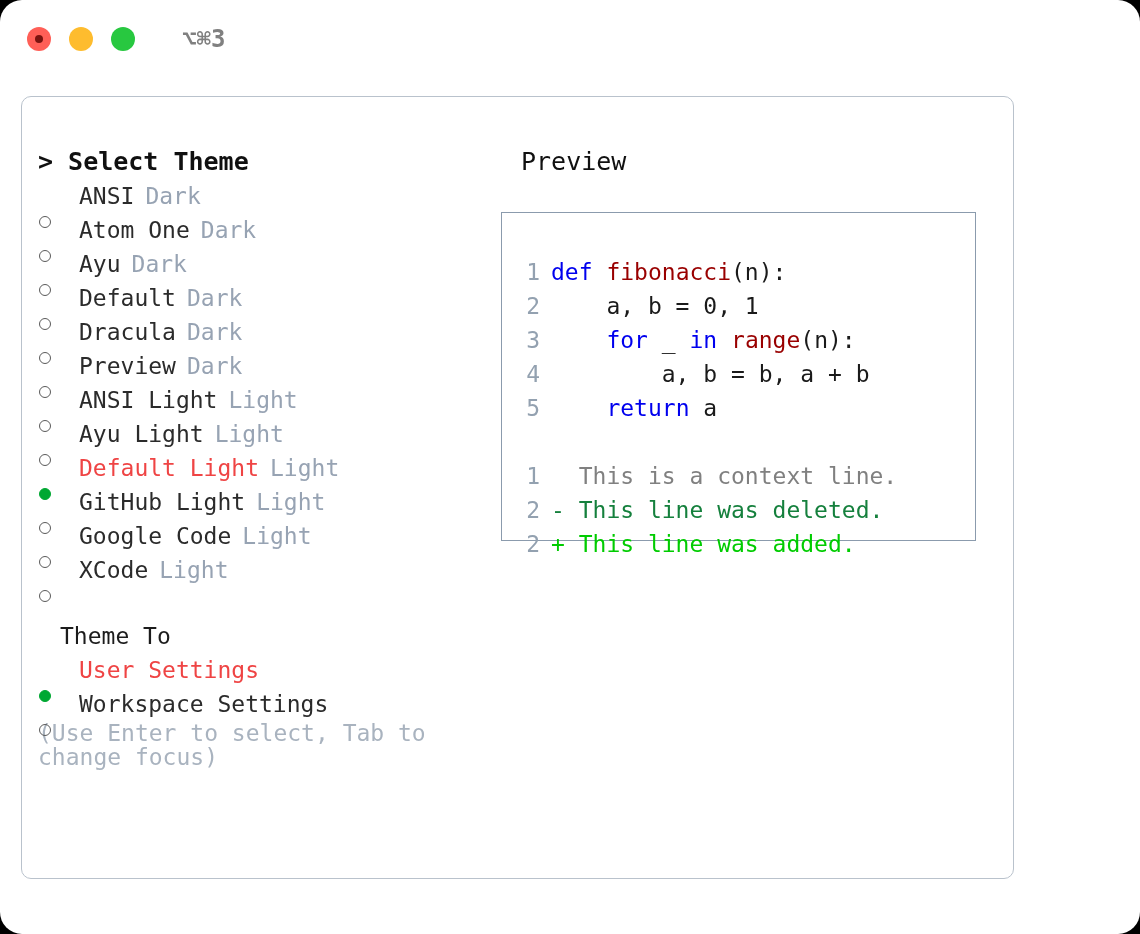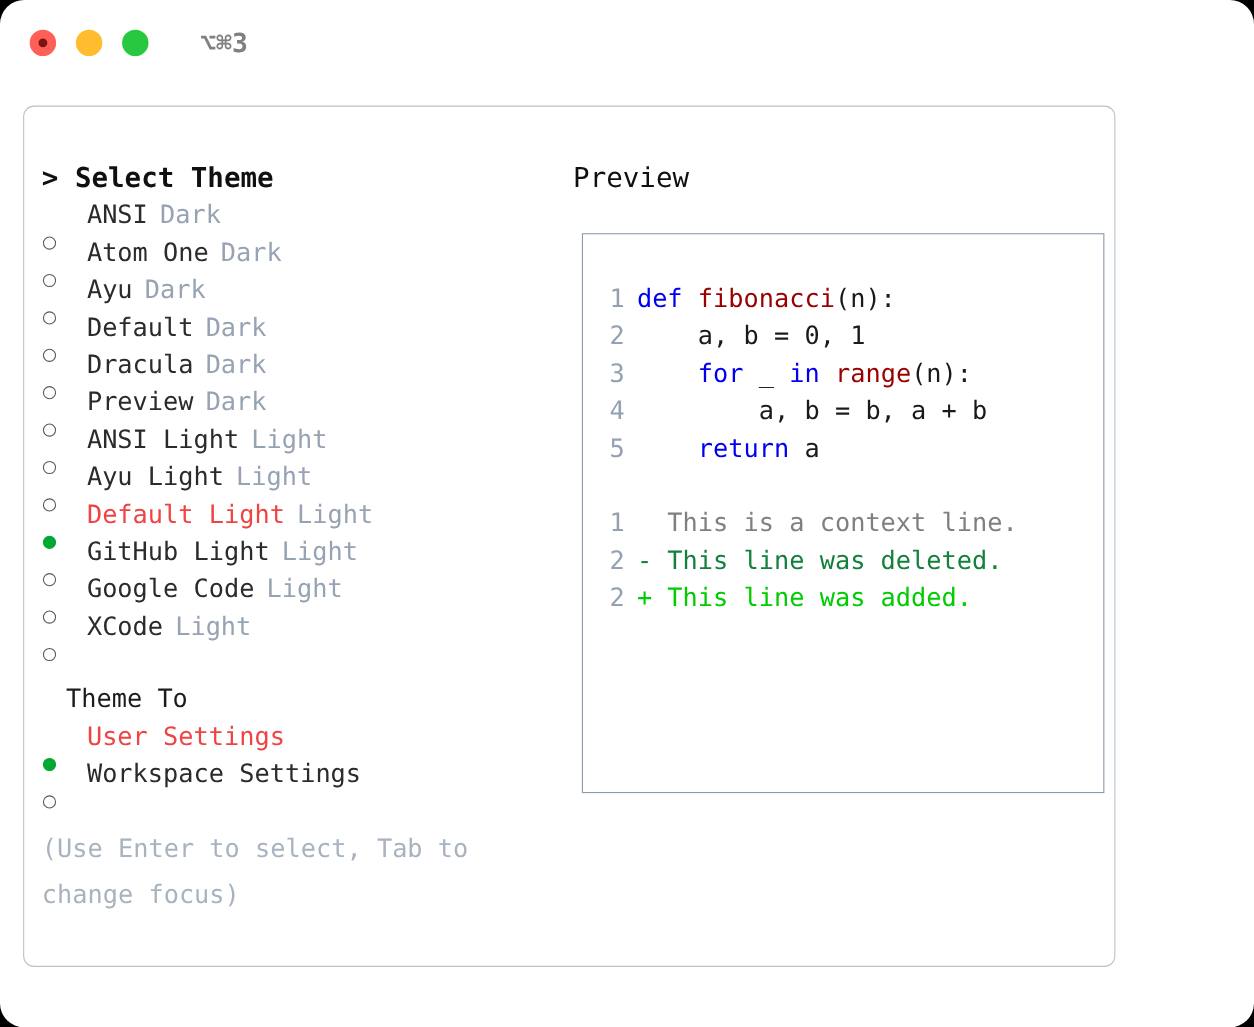--- a/index.html
+++ b/index.html
@@ -148,24 +148,23 @@
 
   .apply-title {
     font-size: 23px;
     color: #1c1c1c;
     line-height: 34px;
     padding-left: 22px;
     white-space: pre;
   }
 
   .hint {
-    margin-top: 30px;
     font-size: 23px;
     color: #a9b3bf;
-    line-height: 42px;
+    line-height: 24px;
     width: 420px;
     white-space: pre-wrap;
   }
 
   
   .right-pane {
     position: absolute;
     left: 479px;
     top: 48px;
     width: 500px;
@@ -174,26 +173,25 @@
     font-size: 25px;
     font-weight: normal;
     color: #101010;
     line-height: 34px;
     white-space: pre;
     margin-left: 20px;
   }
   .preview-box {
     margin-top: 33px;
     width: 475px;
-    height: 509px;
+    height: 329px;
     border: 1.8px solid #8b9bad;
     box-sizing: border-box;
     background: #ffffff;
     position: relative;
-    margin-left: 28px;
   }
   .code {
     position: absolute;
     left: 10px;
     top: 42px;
     font-size: 23px;
     line-height: 34px;
     white-space: pre;
   }
   .code-line { display: block; height: 34px; white-space: pre; }

